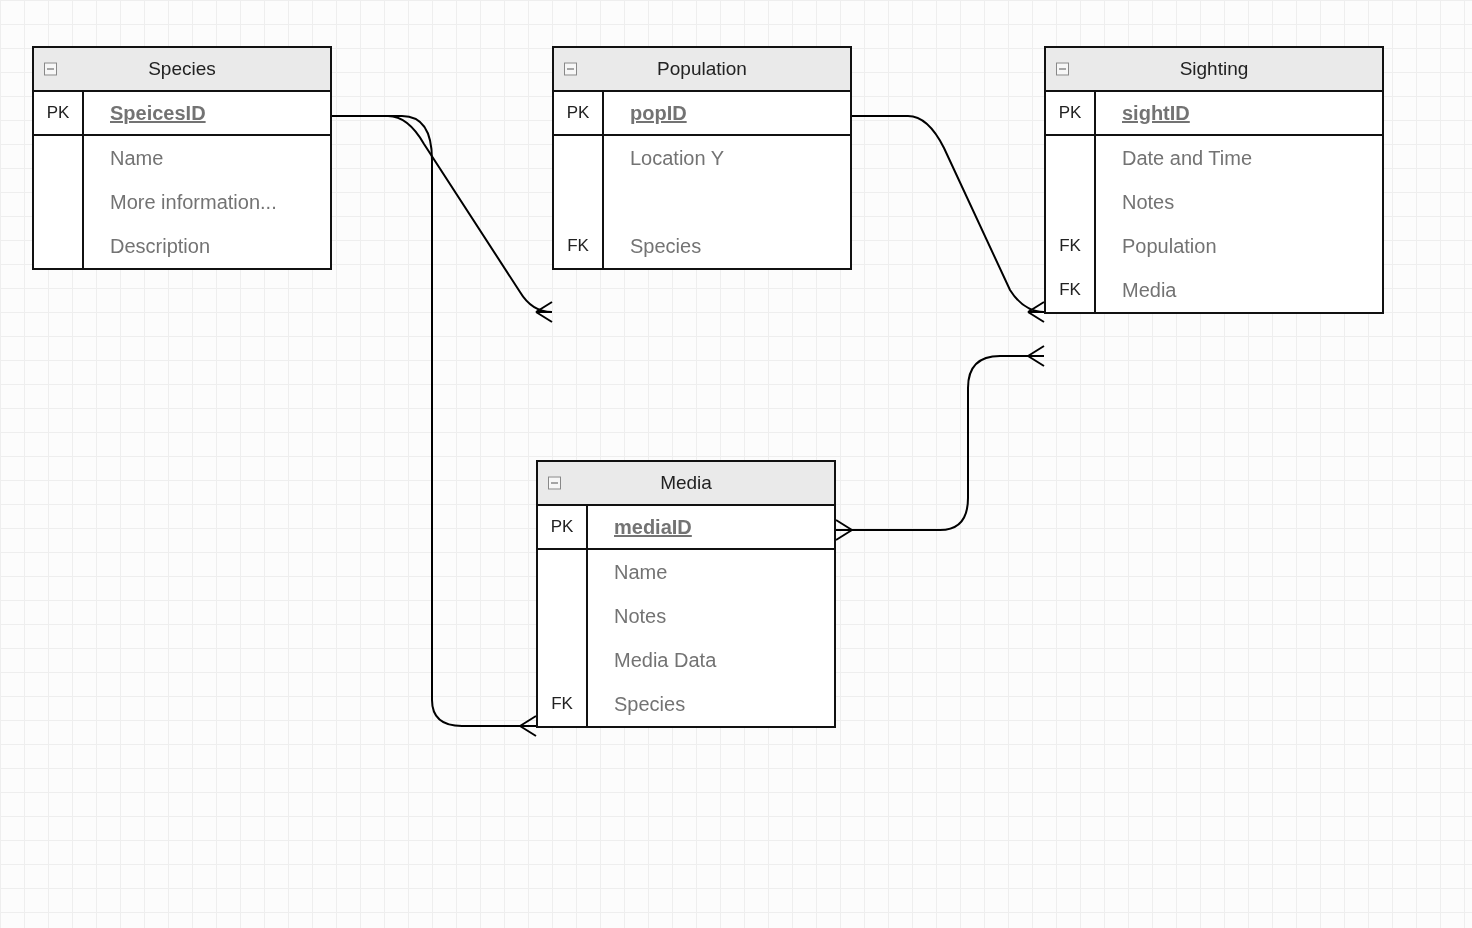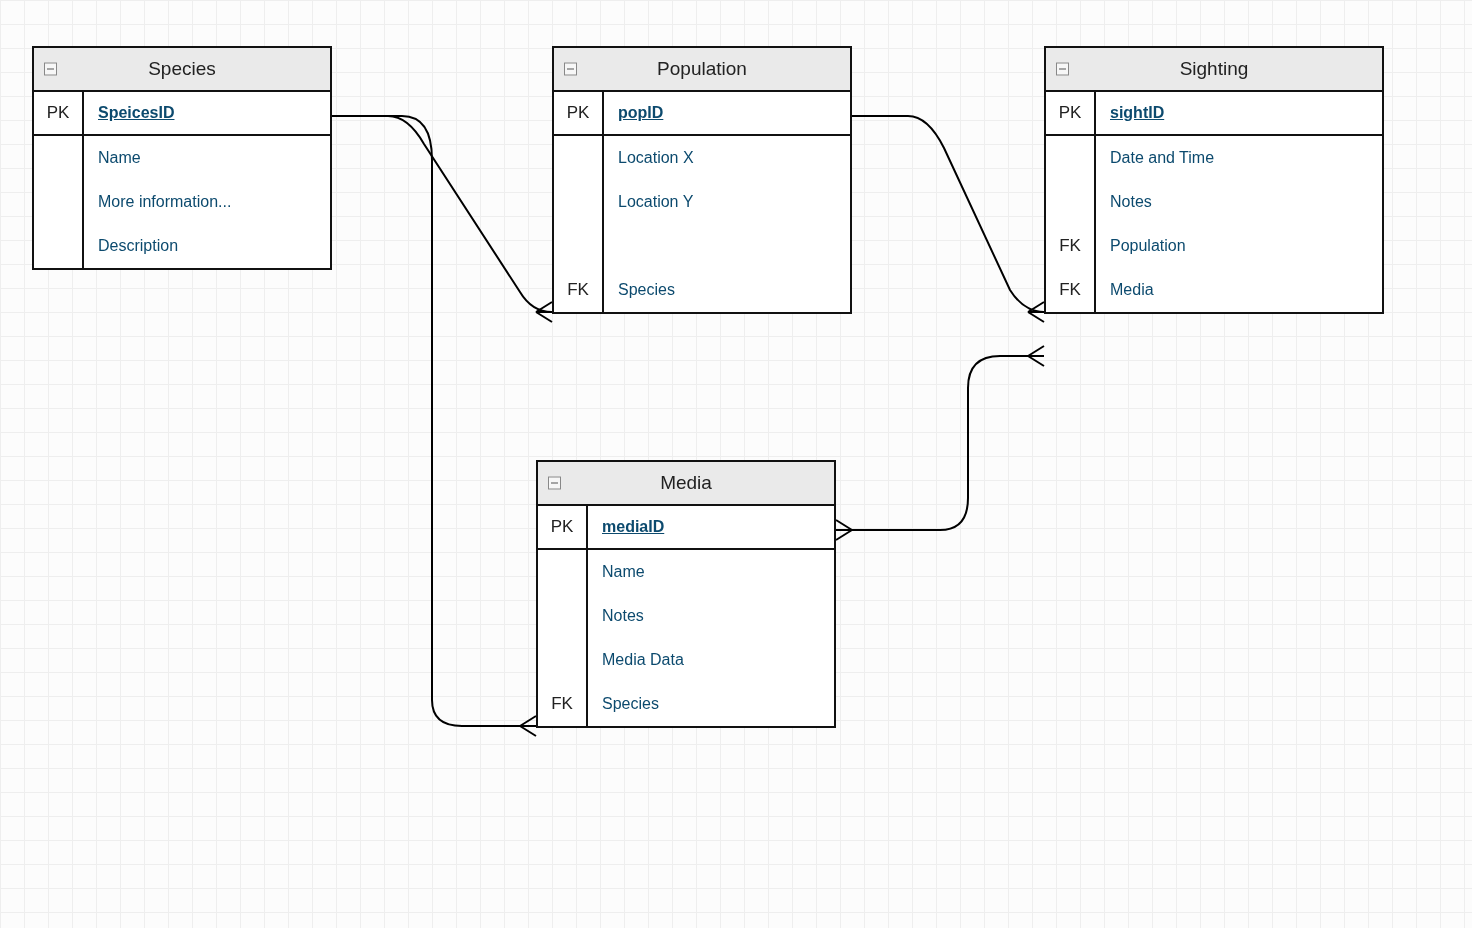--- a/index.html
+++ b/index.html
@@ -74,20 +74,21 @@
   .entity-body {
     display: flex;
     flex-direction: column;
   }
 
   .row {
     display: flex;
     align-items: stretch;
     min-height: 44px;
     box-sizing: border-box;
+    gap: 12px;
   }
 
   .row.pk-row {
     border-bottom: 2px solid #111;
   }
 
   .key-col {
     width: 50px;
     flex: 0 0 50px;
     border-right: 2px solid #111;
@@ -97,22 +98,22 @@
     font-size: 17px;
     color: #222;
     box-sizing: border-box;
   }
 
   .attr-col {
     flex: 1 1 auto;
     display: flex;
     align-items: center;
     padding-left: 14px;
-    font-size: 16px;
-    color: #0c4a6e;
+    font-size: 20px;
+    color: #737373;
     box-sizing: border-box;
   }
 
   .pk-text {
     font-weight: bold;
     text-decoration: underline;
   }
 
   
 
@@ -203,24 +204,20 @@
     </div>
     <div class="entity-body">
       <div class="row pk-row">
         <div class="key-col">PK</div>
         <div class="attr-col">
             <span class="pk-text">popID</span>
           </div>
       </div>
       <div class="row">
         <div class="key-col blank"></div>
-        <div class="attr-col">Location X</div>
-      </div>
-      <div class="row">
-        <div class="key-col blank"></div>
         <div class="attr-col">Location Y</div>
       </div>
       <div class="row">
         <div class="key-col blank"></div>
       </div>
       <div class="row">
         <div class="key-col">FK</div>
         <div class="attr-col">Species</div>
       </div>
     </div>

